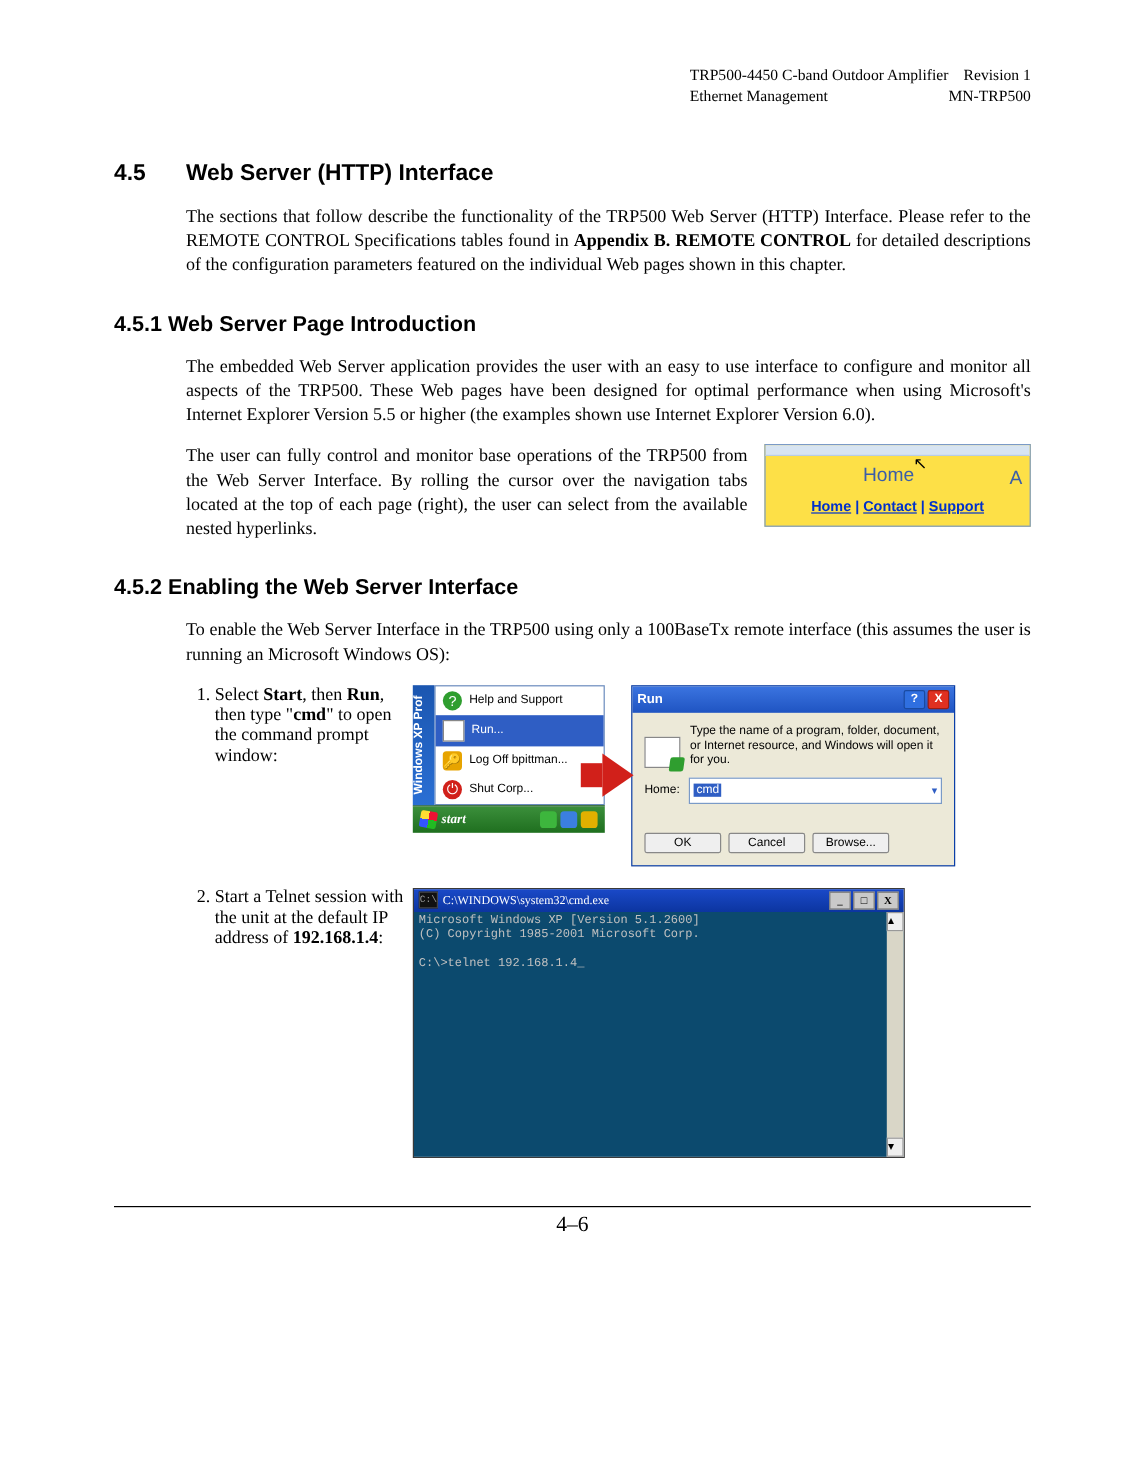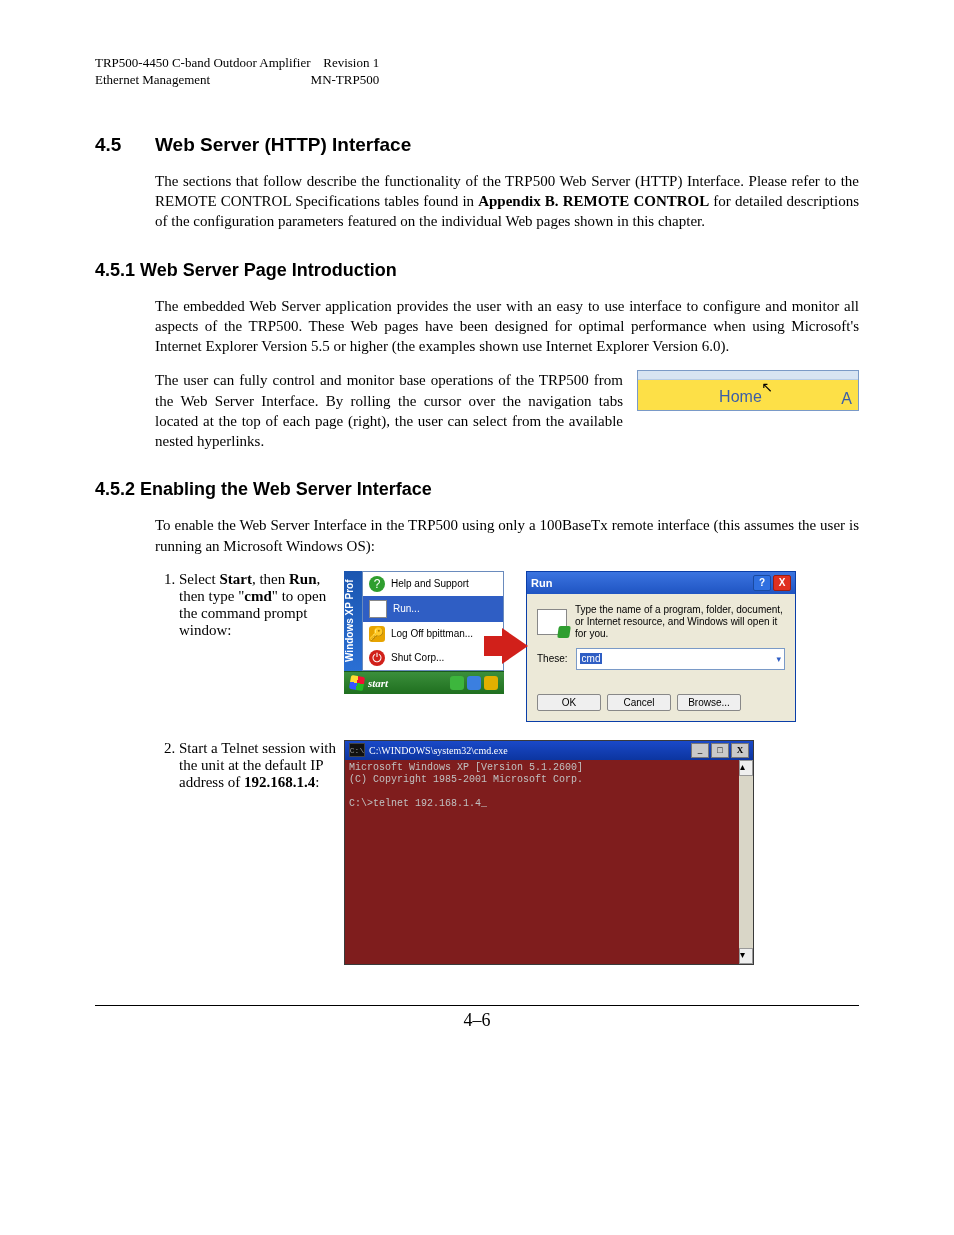--- a/index.html
+++ b/index.html
@@ -7,21 +7,21 @@
     font-size: 15px;
     color: #000;
     background: #fff;
     margin: 0;
     padding: 55px 95px 40px 95px;
     width: 954px;
     box-sizing: border-box;
   }
   .header {
     display: flex;
-    justify-content: flex-start;
+    justify-content: flex-end;
     font-size: 13px;
     border-bottom: none;
     margin-bottom: 45px;
   }
   .header-left, .header-right {
     line-height: 1.3;
   }
   .header-right { text-align: right; }
   h2.section {
     font-family: Arial, Helvetica, sans-serif;
@@ -142,21 +142,21 @@
     background:#ece9d8;
   }
   .run-title { background: linear-gradient(#3b74e0,#1f54c2); color:#fff;
     font-weight:bold; padding:3px 4px; display:flex; align-items:center; font-size:11px;}
   .run-title .spacer{margin-left:auto; display:flex; gap:2px;}
   .winbtn { width:16px; height:14px; background:#e03020; border:1px solid #9a1d12;
     display:inline-flex; align-items:center; justify-content:center; color:#fff;
     font-size:10px; font-weight:bold; border-radius:2px;}
   .winbtn.help { background:#2f6fe0; border-color:#1a4aa0;}
   .run-body { padding:10px; }
-  .run-row { display:flex; gap:8px; align-items:center; margin-bottom:8px;}
+  .run-row { display:flex; gap:8px; align-items:flex-end; margin-bottom:8px;}
   .run-icon { width:28px; height:24px; background:#fff; border:1px solid #888;
     position:relative; flex-shrink:0;}
   .run-icon::after { content:""; position:absolute; right:-4px; bottom:-4px; width:12px; height:12px;
     background:#2f9e2f; border-radius:2px; transform: skewX(-8deg);}
   .run-input {
     flex:1; border:1px solid #7a9ac7; background:#fff; padding:2px 3px;
     height:16px; display:flex; align-items:center; justify-content:space-between;
   }
   .run-input .sel { background:#2f5ec4; color:#fff; padding:0 2px;}
   .run-input .dd { color:#2f5ec4; font-size:9px;}
@@ -168,21 +168,21 @@
   .cmd-window {
     width: 408px; border:1px solid #3a3a3a; font-family: Tahoma; font-size:10px;
   }
   .cmd-title { background: linear-gradient(#1a49c8,#0c35a0); color:#fff;
     padding:2px 4px; display:flex; align-items:center; gap:4px;}
   .cmd-title .cx { width:14px; height:12px; background:#111; border:1px solid #444;
     display:inline-flex; align-items:center; justify-content:center; font-size:8px; font-family: "Courier New", monospace; color:#999;}
   .cmd-title .spacer{margin-left:auto; display:flex; gap:2px;}
   .cmd-title .wb { width:16px; height:13px; background:#c9c9c9; border:1px solid #777;
     display:inline-flex;align-items:center;justify-content:center;font-size:9px;color:#000;font-weight:bold;}
-  .cmd-body { display:flex; background:#7f1d1d; }
+  .cmd-body { display:flex; background:#0c4a6e; }
   .cmd-text { flex:1; color:#c0c0c0;
     font-family: "Lucida Console","Courier New",monospace; font-size:10px;
     padding:2px 4px; height:200px; white-space:pre; line-height:1.2;}
   .cmd-scroll { width:14px; background:#d9d6c7; display:flex; flex-direction:column; align-items:center;}
   .cmd-scroll .thumb { width:12px; height:14px; background:#efefef; border:1px solid #999; margin-top:0;}
   .cmd-scroll .gap { flex:1; }
 
   .footer {
     border-top:1px solid #000;
     margin-top: 40px;
@@ -220,20 +220,25 @@
 <p class="body-indent">The embedded Web Server application provides the user with an easy to use interface to configure and monitor all aspects of the TRP500. These Web pages have been designed for optimal performance when using Microsoft's Internet Explorer Version 5.5 or higher (the examples shown use Internet Explorer Version 6.0).</p>
 
 <div class="body-indent clearfix">
   <div class="float-fig">
     <div class="tabfig">
       <div class="topbar"></div>
       <div class="tabrow">
         <span class="tab-home">Home</span>
         <span class="cursor">↖</span>
         <span class="tab-ac">A</span>
+      </div>
+      <div class="links">
+        <a>Home</a> |
+        <a>Contact</a> |
+        <a>Support</a>
       </div>
     </div>
   </div>
   <span>The user can fully control and monitor base operations of the TRP500 from the Web Server Interface. By rolling the cursor over the navigation tabs located at the top of each page (right), the user can select from the available nested hyperlinks.</span>
 </div>
 
 <h2 class="subsection">
   <span>4.5.2</span>&nbsp;<span>Enabling the Web Server Interface</span>
 </h2>
 <p class="body-indent">To enable the Web Server Interface in the TRP500 using only a 100BaseTx remote interface (this assumes the user is running an Microsoft Windows OS):</p>
@@ -289,21 +294,21 @@
             <span class="winbtn help">?</span>
             <span class="winbtn">X</span>
           </span>
         </div>
         <div class="run-body">
           <div class="run-row">
             <div class="run-icon"></div>
             <div style="line-height:1.2;">Type the name of a program, folder, document, or Internet resource, and Windows will open it for you.</div>
           </div>
           <div class="run-row" style="align-items:center;">
-            <span>These:</span>
+            <span>Home:</span>
             <div class="run-input">
               <span class="sel">cmd</span>
               <span class="dd">▾</span>
             </div>
           </div>
         </div>
         <div class="run-btns">
           <div class="run-btn">OK</div>
           <div class="run-btn">Cancel</div>
           <div class="run-btn">Browse...</div>

